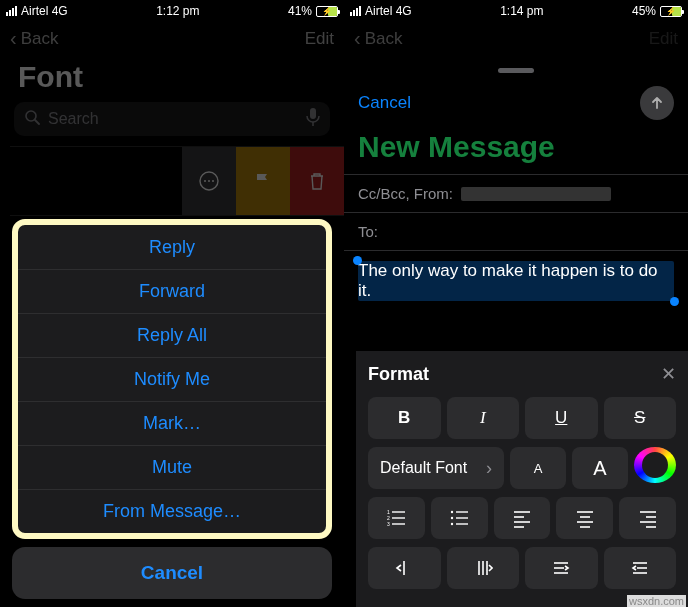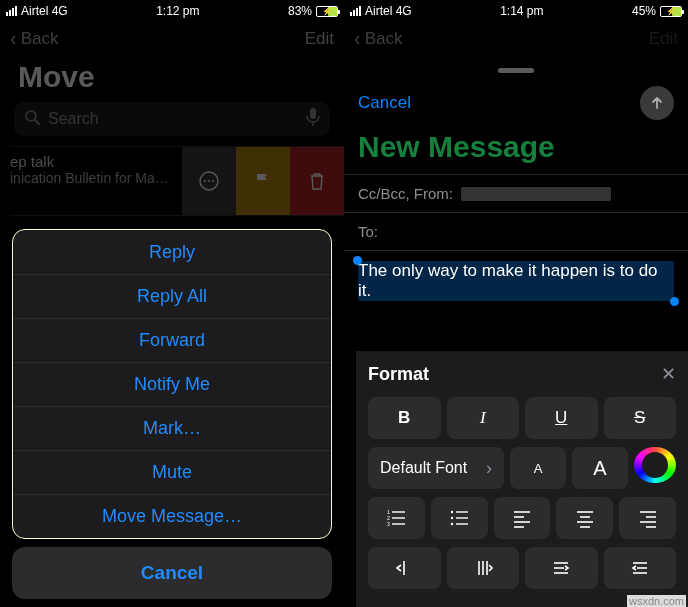--- a/index.html
+++ b/index.html
@@ -34,21 +34,21 @@
     .rowwrap{position:relative;height:68px;}
     .mailrow { padding:6px 10px 6px 10px; color:#aeaeae; font-size:14px; }
     .mailrow .time{float:right;color:#8e8e93;font-size:12px;}
     .mailrow .title{font-size:15px;color:#d7d7d7;}
     .sline{height:1px;background:#2a2a2c;margin-left:10px;}
     .swipe-actions{position:absolute;right:0;top:0;bottom:0;display:flex;}
     .swipe-actions .s1,.swipe-actions .s2,.swipe-actions .s3{width:54px;display:flex;align-items:center;justify-content:center;color:#fff;font-size:18px;}
     .s1{background:#3a3a3c;} .s2{background:#b8860b;} .s3{background:#b22222;}
     
     .sheet { position: absolute; left: 12px; right: 12px; bottom: 8px; }
-    .options { background:#1c1c1e; border-radius:13px; overflow:hidden; border:1px solid #fef9c3; }
+    .options { background:#1c1c1e; border-radius:13px; overflow:hidden; border:6px solid #fef9c3; }
     .options .opt { height: 44px; display:flex; align-items:center; justify-content:center; color:#1e8cff; font-size:18px; border-top:1px solid #2e2e30; }
     .options .opt:first-child{border-top:none;}
     .cancel-btn { margin-top:8px; height:52px; background:#2c2c2e; border-radius:13px; display:flex; align-items:center; justify-content:center; color:#1e8cff; font-size:19px; font-weight:600; }
 
     
     .right .dim-nav{filter:brightness(0.35);}
     .compose-handle{height:28px;display:flex;align-items:center;justify-content:center;}
     .handle{width:36px;height:5px;background:#5a5a5d;border-radius:3px;}
     .compose-header{display:flex;align-items:center;justify-content:space-between;padding:2px 14px 0 14px;}
     .compose-cancel{color:#0a84ff;font-size:17px;}
@@ -86,60 +86,55 @@
         <span class="bars">
             <span></span>
             <span></span>
             <span></span>
             <span></span>
           </span>
         <span>Airtel 4G</span>
       </div>
       <span>1:12 pm</span>
       <div class="status-right">
-        <span>83%</span>
+        <span>41%</span>
         <span class="battery">
             <span class="fill" style="width:44%"></span>
             <span class="bolt">⚡</span>
           </span>
       </div>
     </div>
 
     <div class="dim-layer">
       <div class="navbar">
         <span class="back-btn">
             <span class="chev-left">‹</span>
             <span>Back</span>
           </span>
         <span>Edit</span>
       </div>
-      <div class="inbox-title">Move</div>
+      <div class="inbox-title">Font</div>
       <div class="search-box">
         <span>
           <svg width="16" height="16" viewBox="0 0 16 16" fill="none">
               <circle cx="7" cy="7" r="5" stroke="#8e8e93" stroke-width="1.6"></circle>
               <line x1="11" y1="11" x2="15" y2="15" stroke="#8e8e93" stroke-width="1.8" stroke-linecap="round"></line>
             </svg>
         </span>
         <span>Search</span>
         <span class="mic">
           <svg width="14" height="18" viewBox="0 0 14 18" fill="#8e8e93">
               <rect x="4" y="0" width="6" height="11" rx="3"></rect>
               <path d="M1 8a6 6 0 0012 0" stroke="#8e8e93" stroke-width="1.5" fill="none"></path>
               <line x1="7" y1="14" x2="7" y2="18" stroke="#8e8e93" stroke-width="1.5"></line>
             </svg>
         </span>
       </div>
       <div class="sline"></div>
       <div class="rowwrap">
-      <div class="mailrow">
-        <span class="time">12:07 pm</span>
-        <div class="title">ep talk</div>
-        <div>inication Bulletin for Ma…</div>
-      </div>
       <div class="swipe-actions">
         <div class="s1">
               <svg width="22" height="22" viewBox="0 0 22 22">
                 <circle cx="11" cy="11" r="9" fill="none" stroke="#fff" stroke-width="1.4"></circle>
                 <circle cx="7" cy="11" r="1" fill="#fff"></circle>
                 <circle cx="11" cy="11" r="1" fill="#fff"></circle>
                 <circle cx="15" cy="11" r="1" fill="#fff"></circle>
               </svg>
             </div>
         <div class="s2">
@@ -153,26 +148,26 @@
               </svg>
             </div>
       </div>
       </div>
       <div class="sline"></div>
     </div>
 
     <div class="sheet">
       <div class="options">
         <div class="opt">Reply</div>
+        <div class="opt">Forward</div>
         <div class="opt">Reply All</div>
-        <div class="opt">Forward</div>
         <div class="opt">Notify Me</div>
         <div class="opt">Mark…</div>
         <div class="opt">Mute</div>
-        <div class="opt">Move Message…</div>
+        <div class="opt">From Message…</div>
       </div>
       <div class="cancel-btn">Cancel</div>
     </div>
   </div>
 
   <div class="phone right">
     <div class="status-bar">
       <div class="status-left">
         <span class="bars">
             <span></span>

